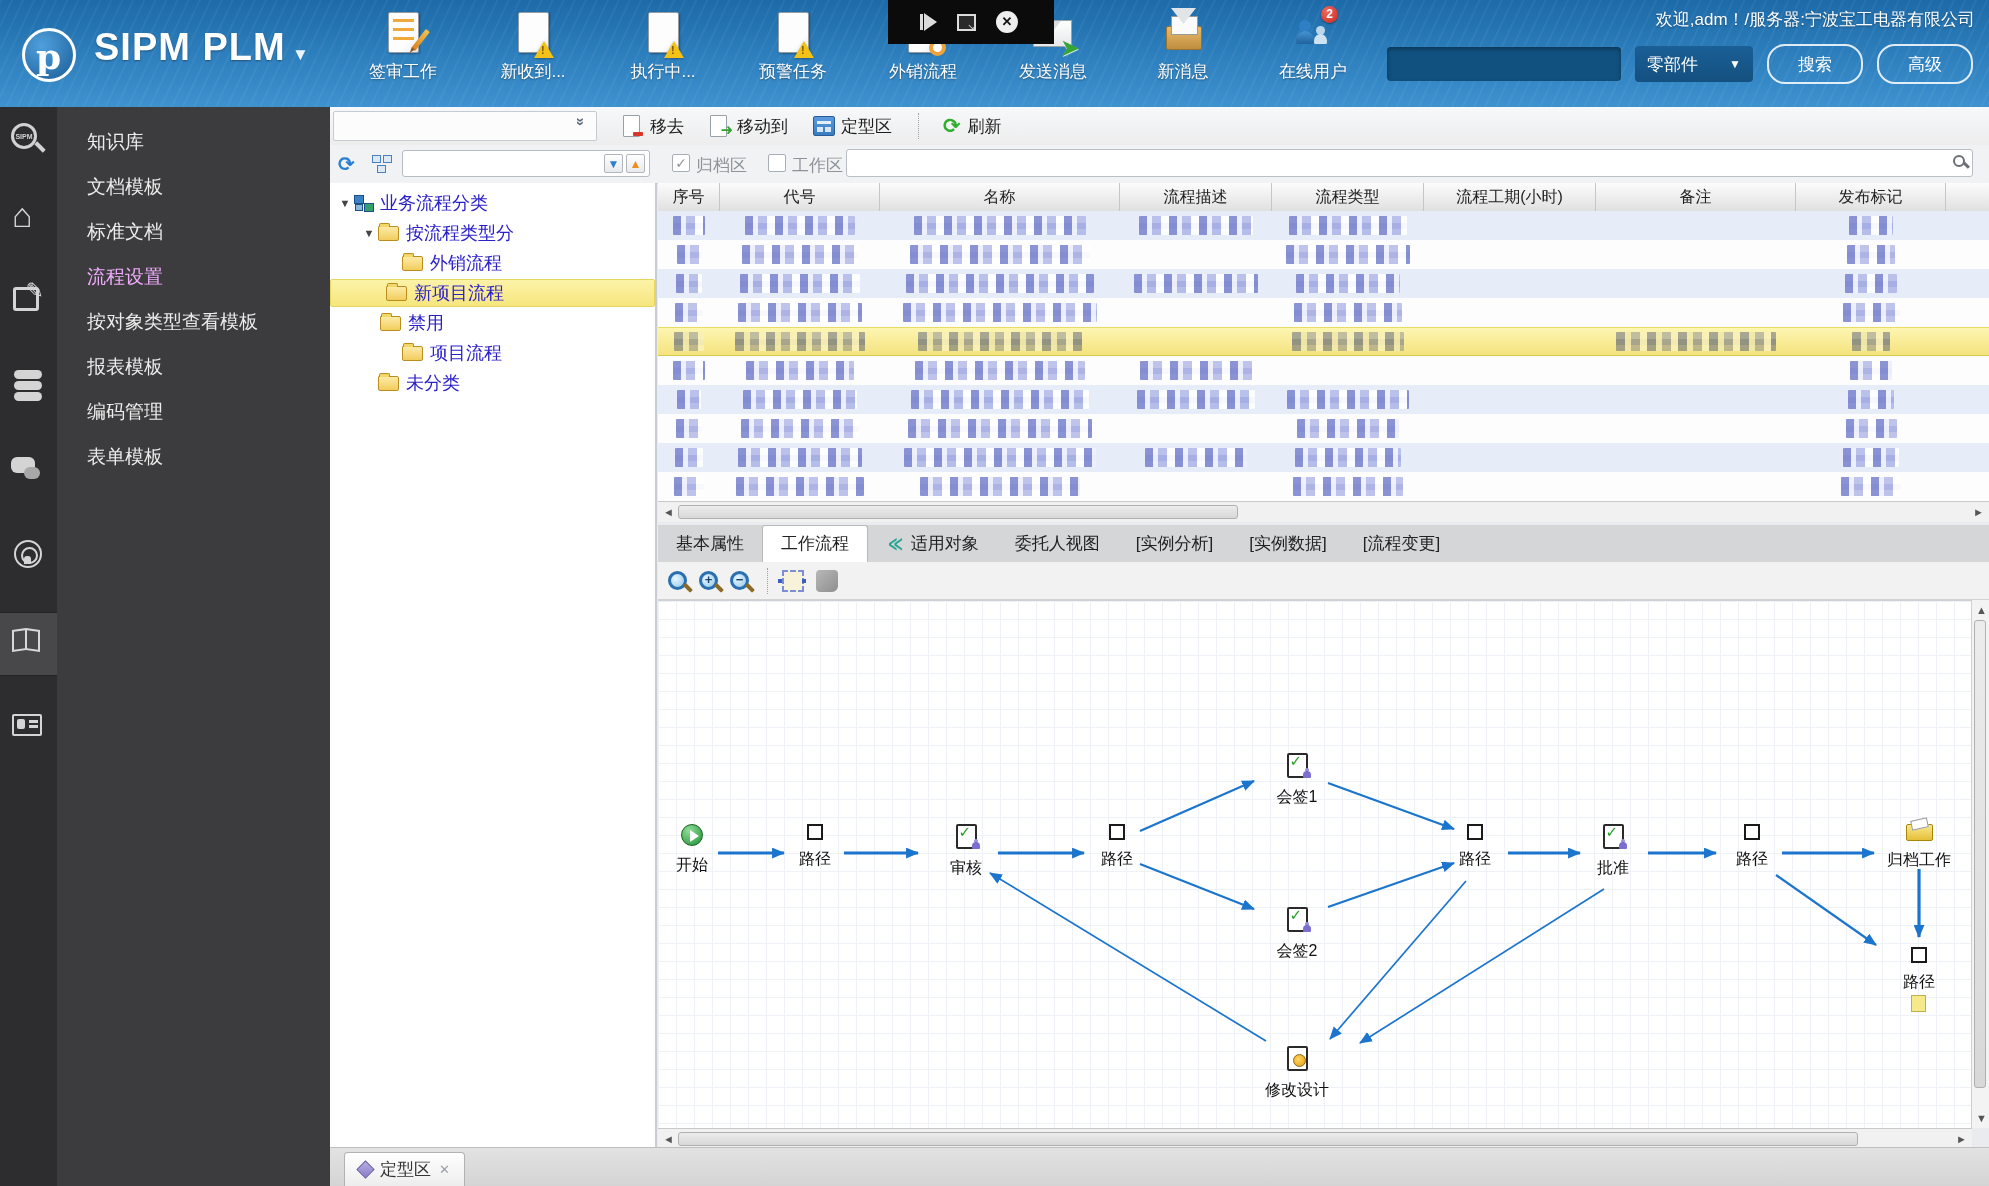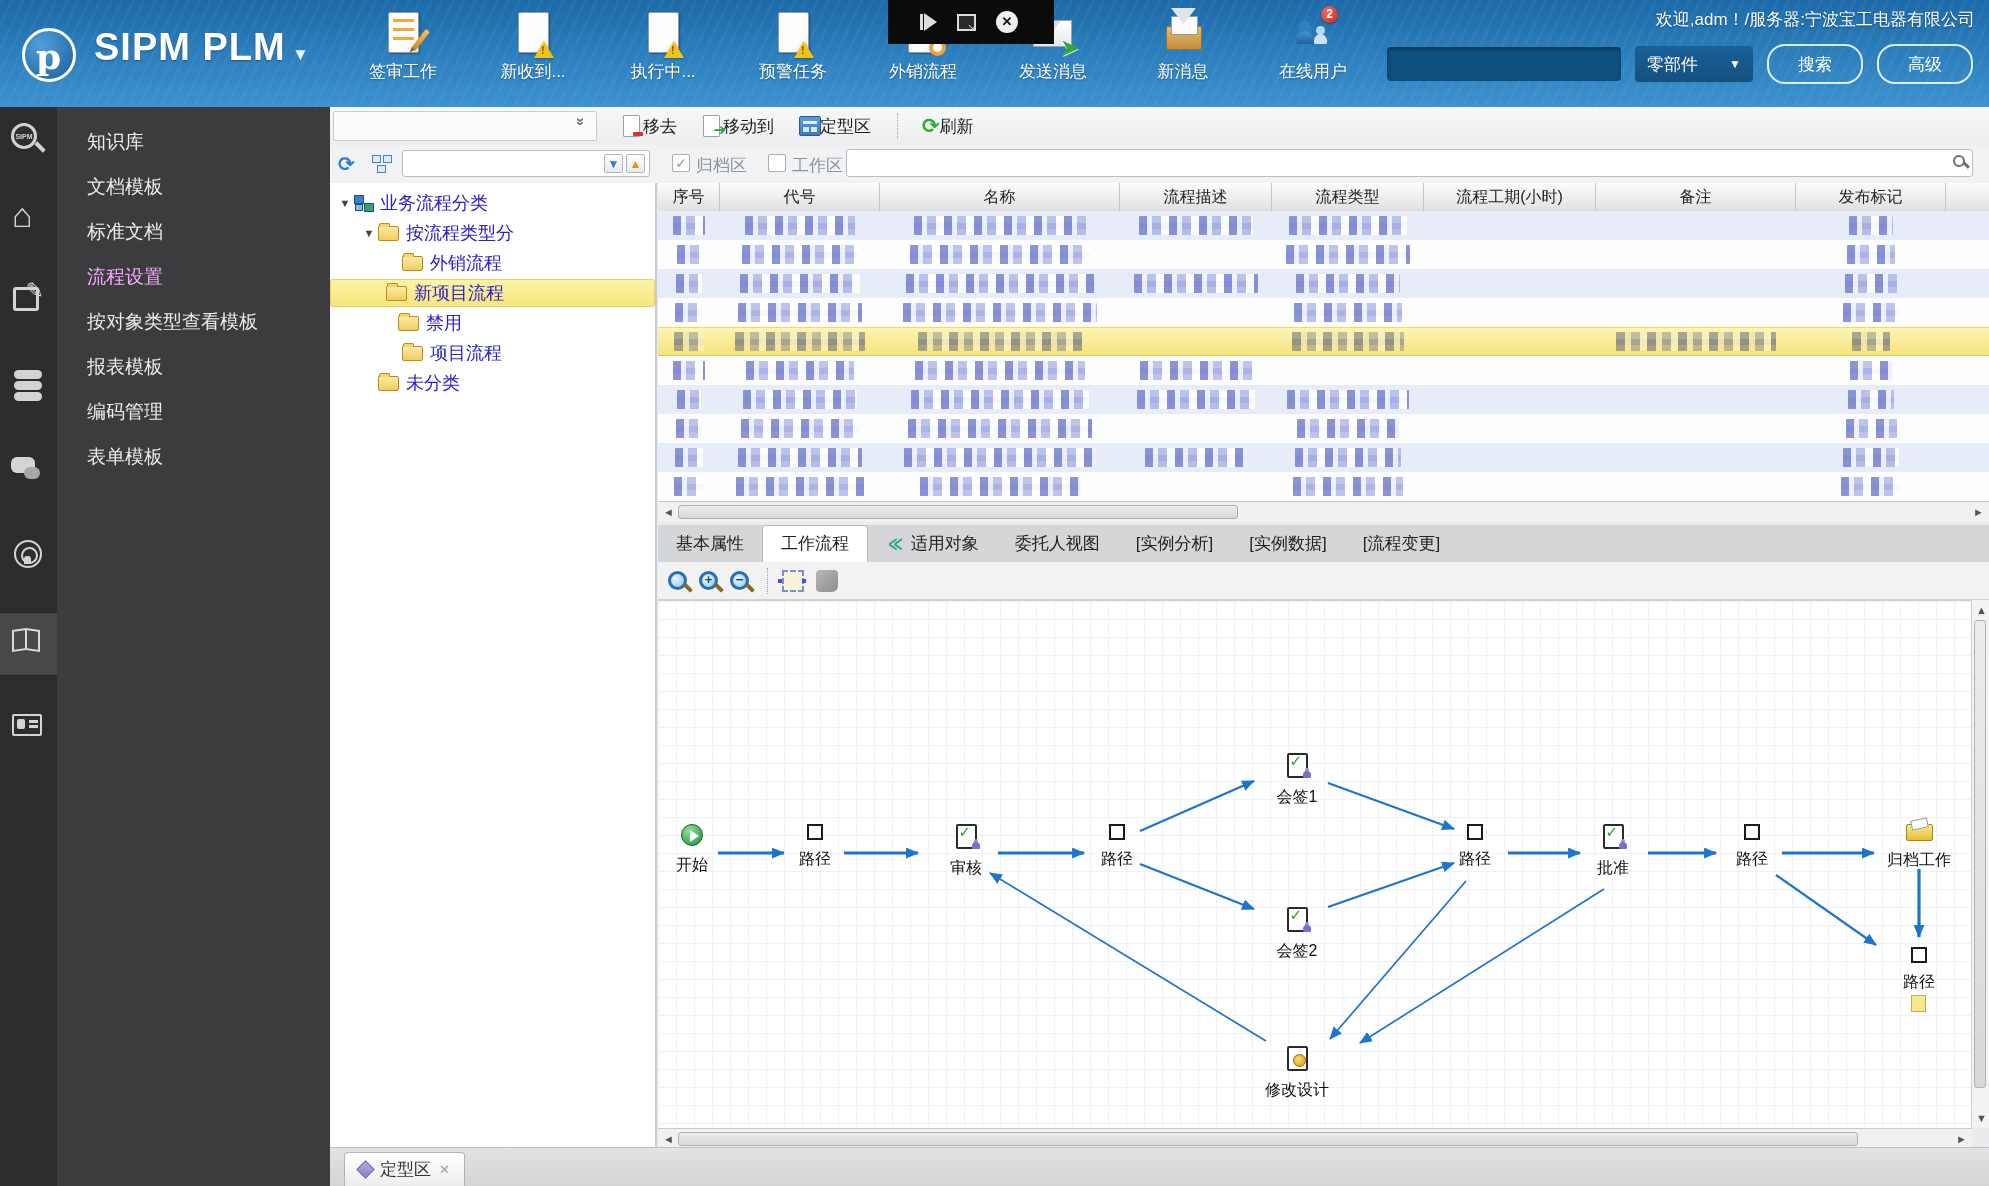--- a/index.html
+++ b/index.html
@@ -84,21 +84,21 @@
   #nav{position:absolute;left:57px;top:107px;width:273px;height:1079px;background:#3c3c3e;}
   .navitem{height:45px;line-height:45px;padding-left:30px;color:#ececec;font-size:19px;cursor:pointer;white-space:nowrap;}
   .navitem.sel{color:#f0abfc;}
 
   
   #main{position:absolute;left:330px;top:107px;width:1659px;height:1079px;background:#e9ebee;}
 
   #tb1{position:absolute;left:0;top:0;width:1659px;height:38px;background:linear-gradient(#f7f8f9,#ededee);border-bottom:1px solid #d4d7da;display:flex;align-items:center;}
   #combo{position:relative;margin-left:3px;width:264px;height:30px;background:#fcfcfd;border:1px solid #c6cbd1;border-radius:2px;box-sizing:border-box;cursor:pointer;}
   #combo b{position:absolute;right:8px;top:4px;color:#5a6a7a;font-size:15px;transform:rotate(90deg);display:block;width:14px;}
-  .t1btn{display:flex;align-items:center;margin-left:24px;font-size:17px;color:#1d1d1d;cursor:pointer;white-space:nowrap;}
+  .t1btn{display:flex;align-items:center;gap:7px;margin-left:24px;font-size:17px;color:#1d1d1d;cursor:pointer;white-space:nowrap;}
   .mini{position:relative;width:22px;height:24px;display:inline-block;}
   .mpg{position:absolute;left:2px;top:1px;width:15px;height:20px;background:#fff;border:1px solid #98a0a8;border-radius:1px;}
   .mminus{position:absolute;right:0;bottom:2px;width:10px;height:4px;background:#d9362b;border-radius:1px;}
   .marrow{position:absolute;right:-3px;bottom:-1px;color:#2fa32f;font-weight:bold;font-size:15px;}
   .mgrid{position:absolute;left:1px;top:2px;width:20px;height:18px;background:linear-gradient(#5b9ade,#3a7cc0);border:1px solid #2a5c94;border-radius:2px;}
   .mgrid:before{content:"";position:absolute;left:3px;top:4px;right:3px;height:3px;background:rgba(255,255,255,.85);}
   .mgrid:after{content:"";position:absolute;left:3px;bottom:3px;width:6px;height:5px;background:rgba(255,255,255,.8);box-shadow:8px 0 0 rgba(255,255,255,.8);}
   .mrefresh{color:#2fae2f;font-size:21px;font-weight:bold;line-height:22px;}
   .dotsep{width:0;height:26px;border-left:1px dotted #9aa2aa;margin-left:26px;}
 
@@ -424,21 +424,21 @@
     <span class="texp"></span>
     <span class="folder"></span>
     <span>外销流程</span>
   </div>
           <div class="trow" style="padding-left:40px;">
     <span class="hl"></span>
     <span class="texp"></span>
     <span class="folder"></span>
     <span>新项目流程</span>
   </div>
-          <div class="trow" style="padding-left:52px;">
+          <div class="trow" style="padding-left:34px;">
 
     <span class="texp"></span>
     <span class="folder"></span>
     <span>禁用</span>
   </div>
           <div class="trow" style="padding-left:56px;">
 
     <span class="texp"></span>
     <span class="folder"></span>
     <span>项目流程</span>

